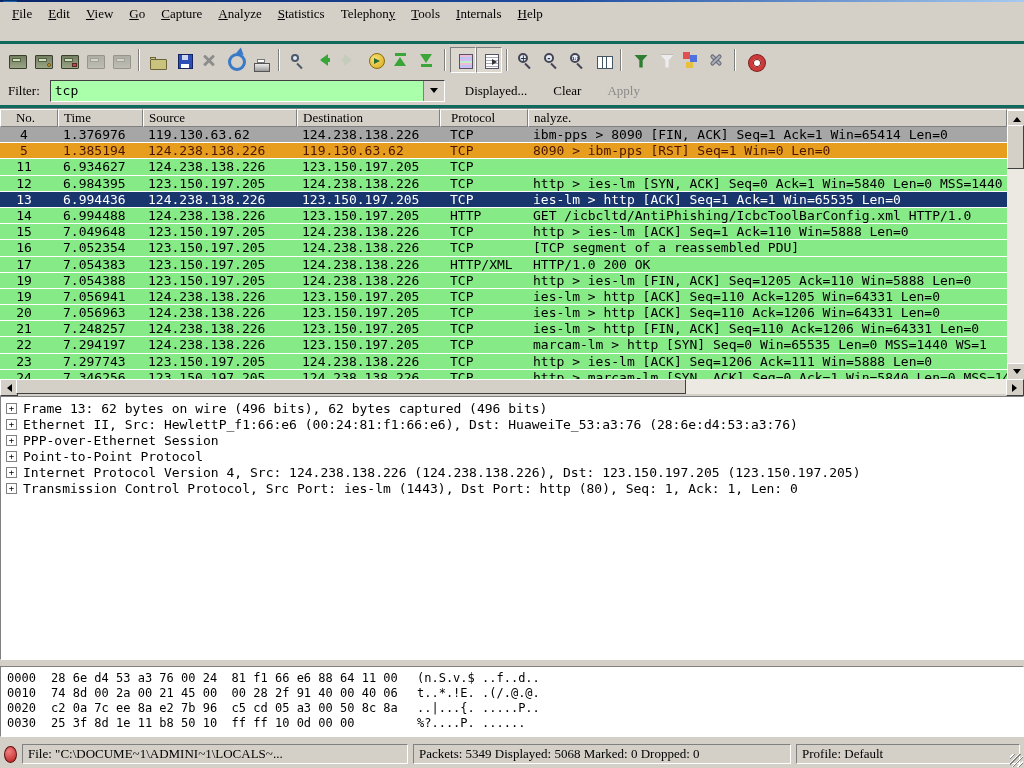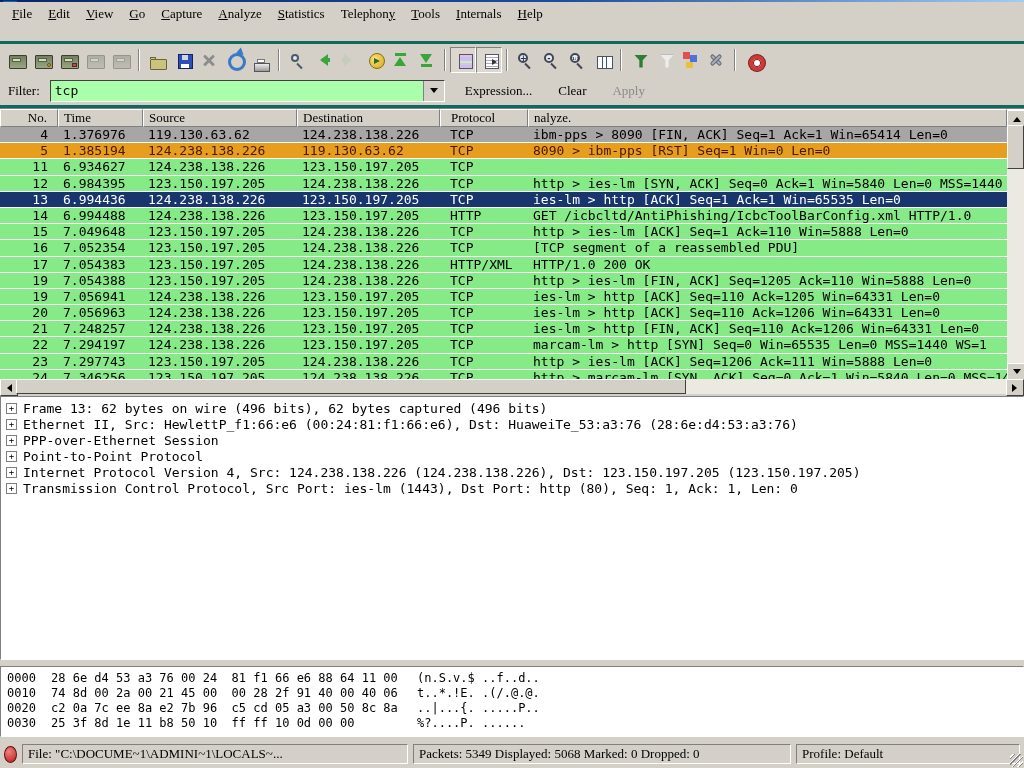--- a/index.html
+++ b/index.html
@@ -114,21 +114,21 @@
   .hcell{height:18px;background:#d4d0c8;border:1px solid;border-color:#fff #808080 #808080 #fff;
     box-sizing:border-box;font-size:13px;padding:0 3px;overflow:hidden;white-space:nowrap}
   .rows{position:absolute;left:0;top:18px;width:1007px;height:253px;overflow:hidden;background:#fff}
   .prow{display:flex;height:16.2px;box-sizing:border-box;border-bottom:1px solid #fff;
     font:13px/15px "DejaVu Sans Mono","Liberation Mono",monospace;white-space:pre;cursor:default}
   .row-green{background:#86ea86;color:#000}
   .row-gray{background:#a6a6a6;color:#000}
   .row-orange{background:#e79e1f;color:#4a1600}
   .row-selected{background:#19356d;color:#fff}
   .pc{overflow:hidden;flex:none;box-sizing:border-box}
-  .c-no{width:58px;text-align:right;padding-right:10px}
+  .c-no{width:58px;text-align:center;padding-right:10px}
   .c-time{width:85px;padding-left:5px}
   .c-source{width:154px;padding-left:5px}
   .c-destination{width:143px;padding-left:5px}
   .c-protocol{width:88px;padding-left:10px}
   .c-info{flex:1 1 auto;padding-left:5px}
 
   
   .sbtn{position:absolute;background:#d4d0c8;border:1px solid;border-color:#fff #404040 #404040 #fff;
     display:flex;align-items:center;justify-content:center}
   .tri-up{border:4px solid transparent;border-bottom:5px solid #000;margin-bottom:3px}
@@ -288,21 +288,21 @@
       <span class="ic ic-lifering"></span>
     </button>
   </div>
 
 <div class="filterbar">
   <span>Filter:</span>
   <span class="fcombo">
     <input class="finput" value="tcp" style="">
     <span class="fdrop"></span>
   </span>
-  <button class="fbtn">Expression...</button>
+  <button class="fbtn">Displayed...</button>
   <button class="fbtn">Clear</button>
   <button class="fbtn disabled">Apply</button>
 </div>
 <div class="filter-accent"></div>
 
 <div class="plist">
   <div class="phead" id="phead">
       <div class="hcell pc c-no">No.</div>
       <div class="hcell pc c-time">Time</div>
       <div class="hcell pc c-source">Source</div>

